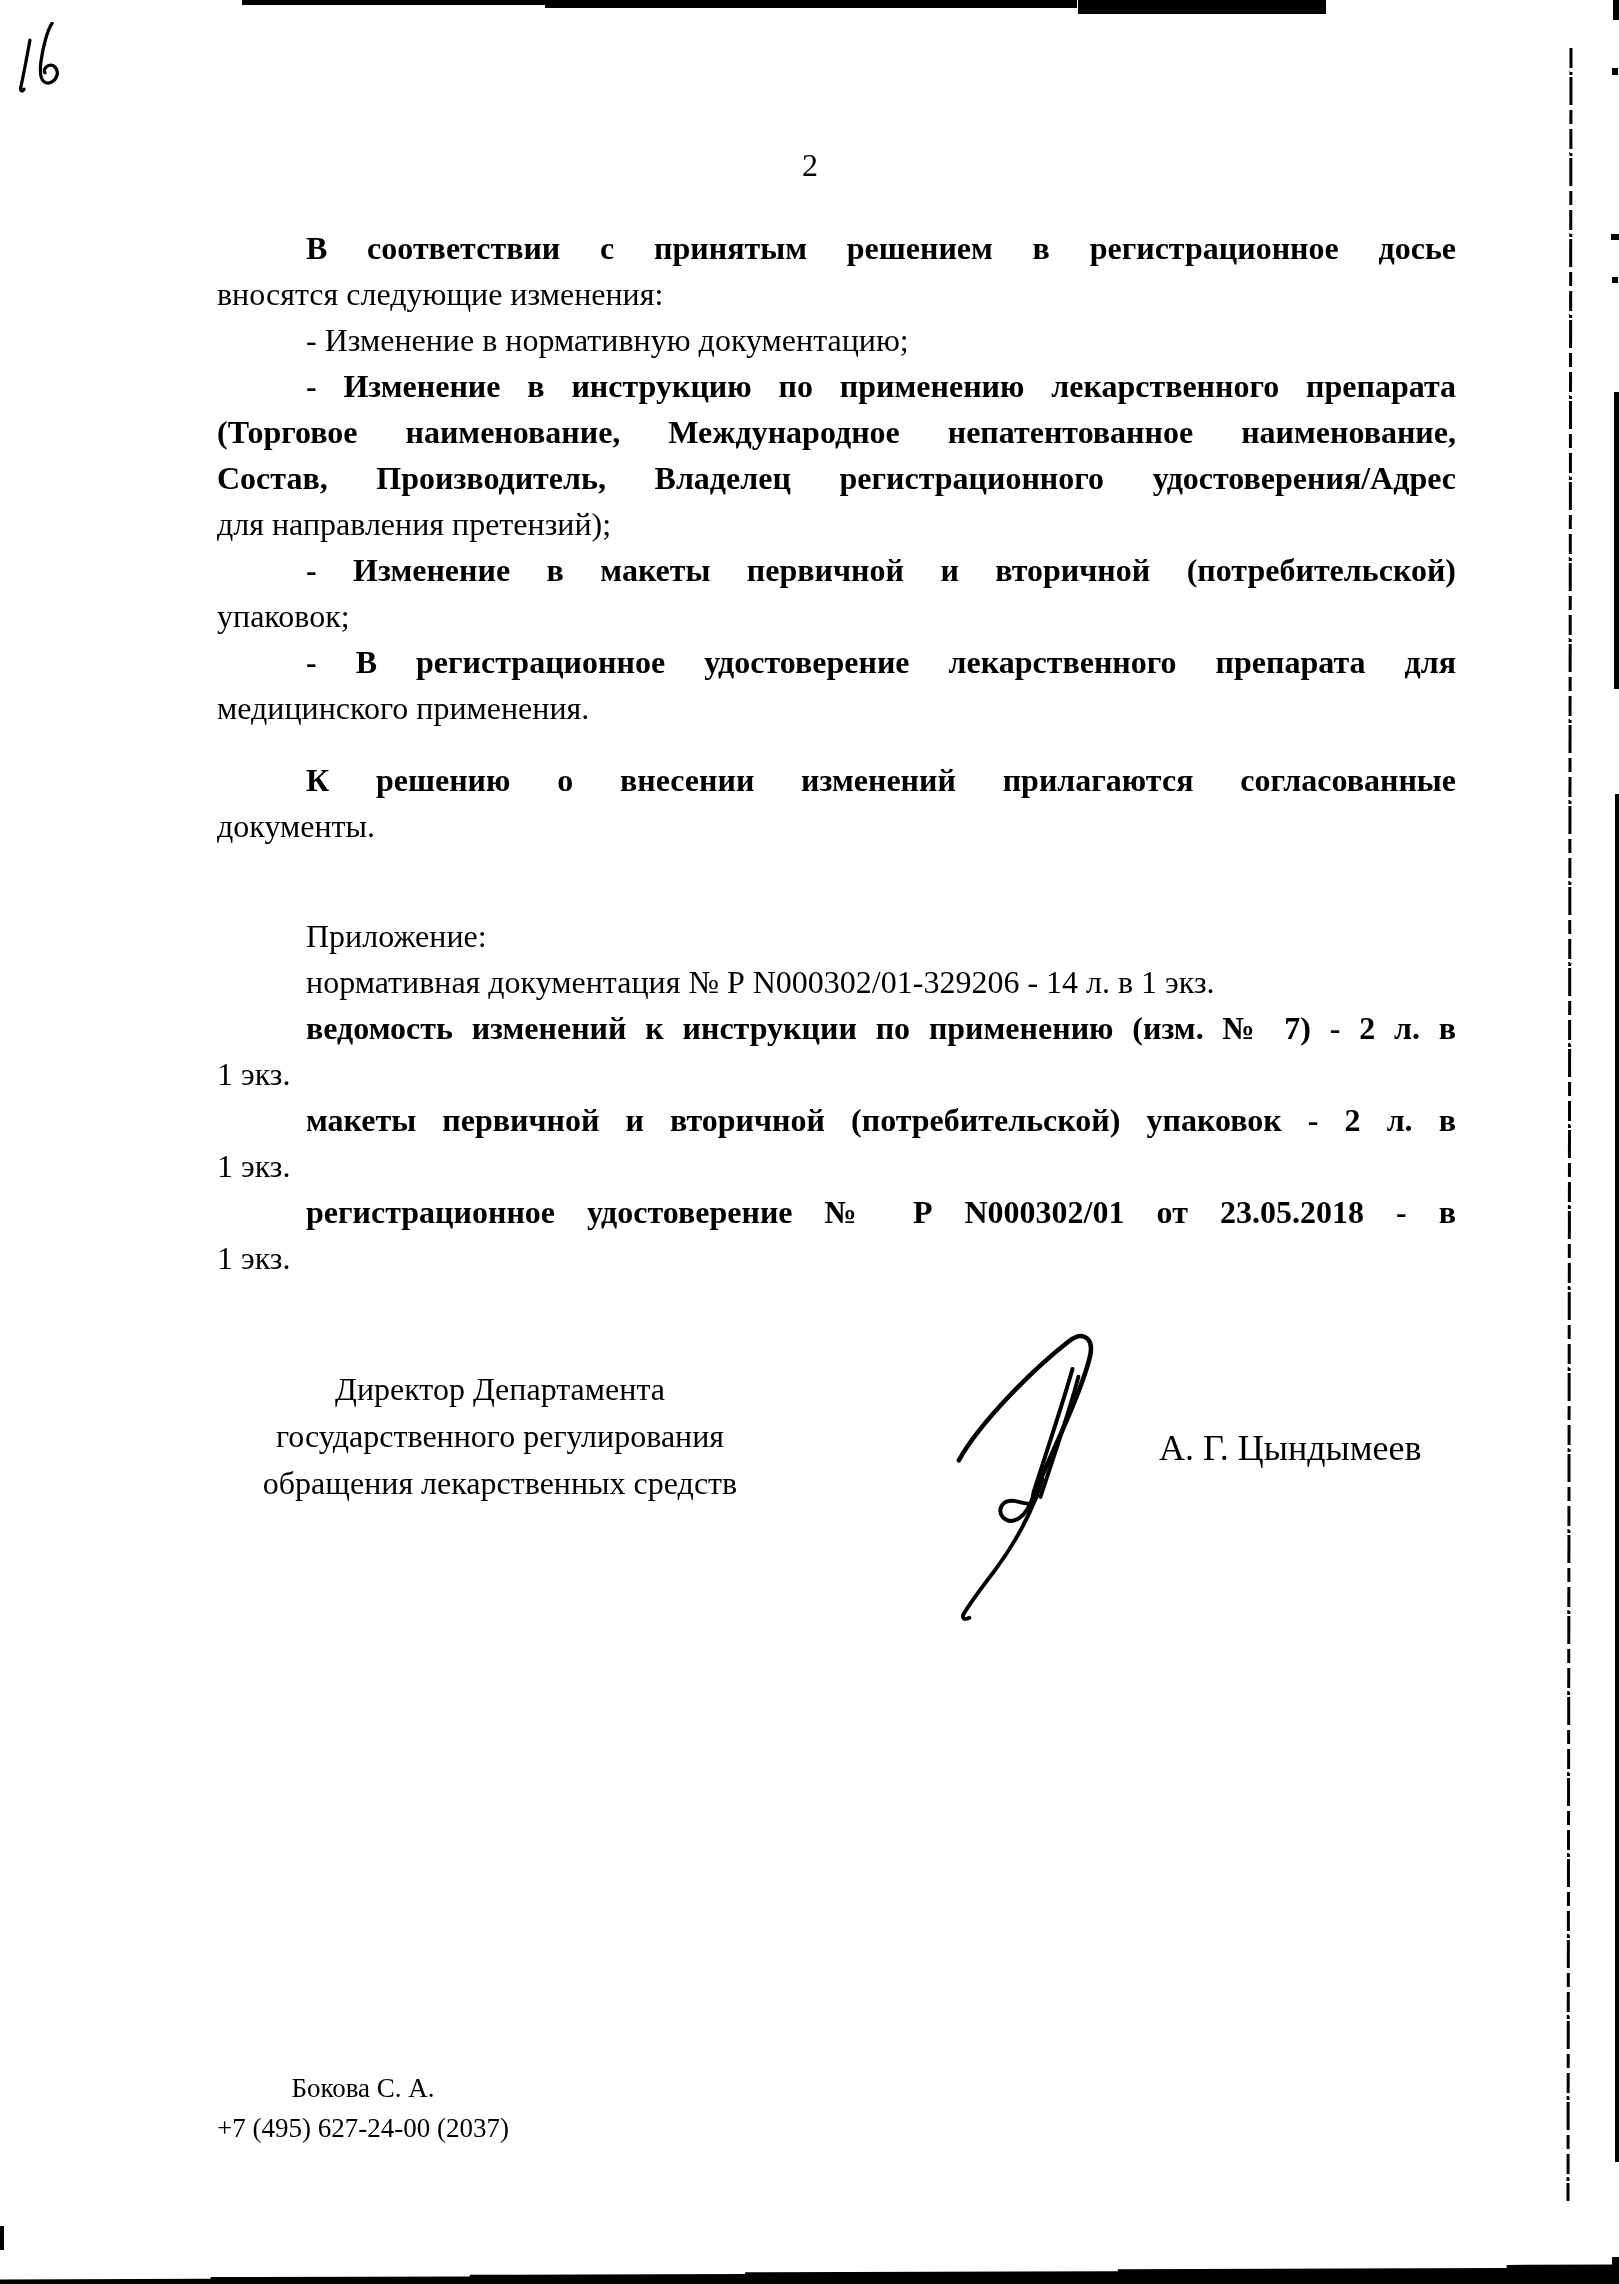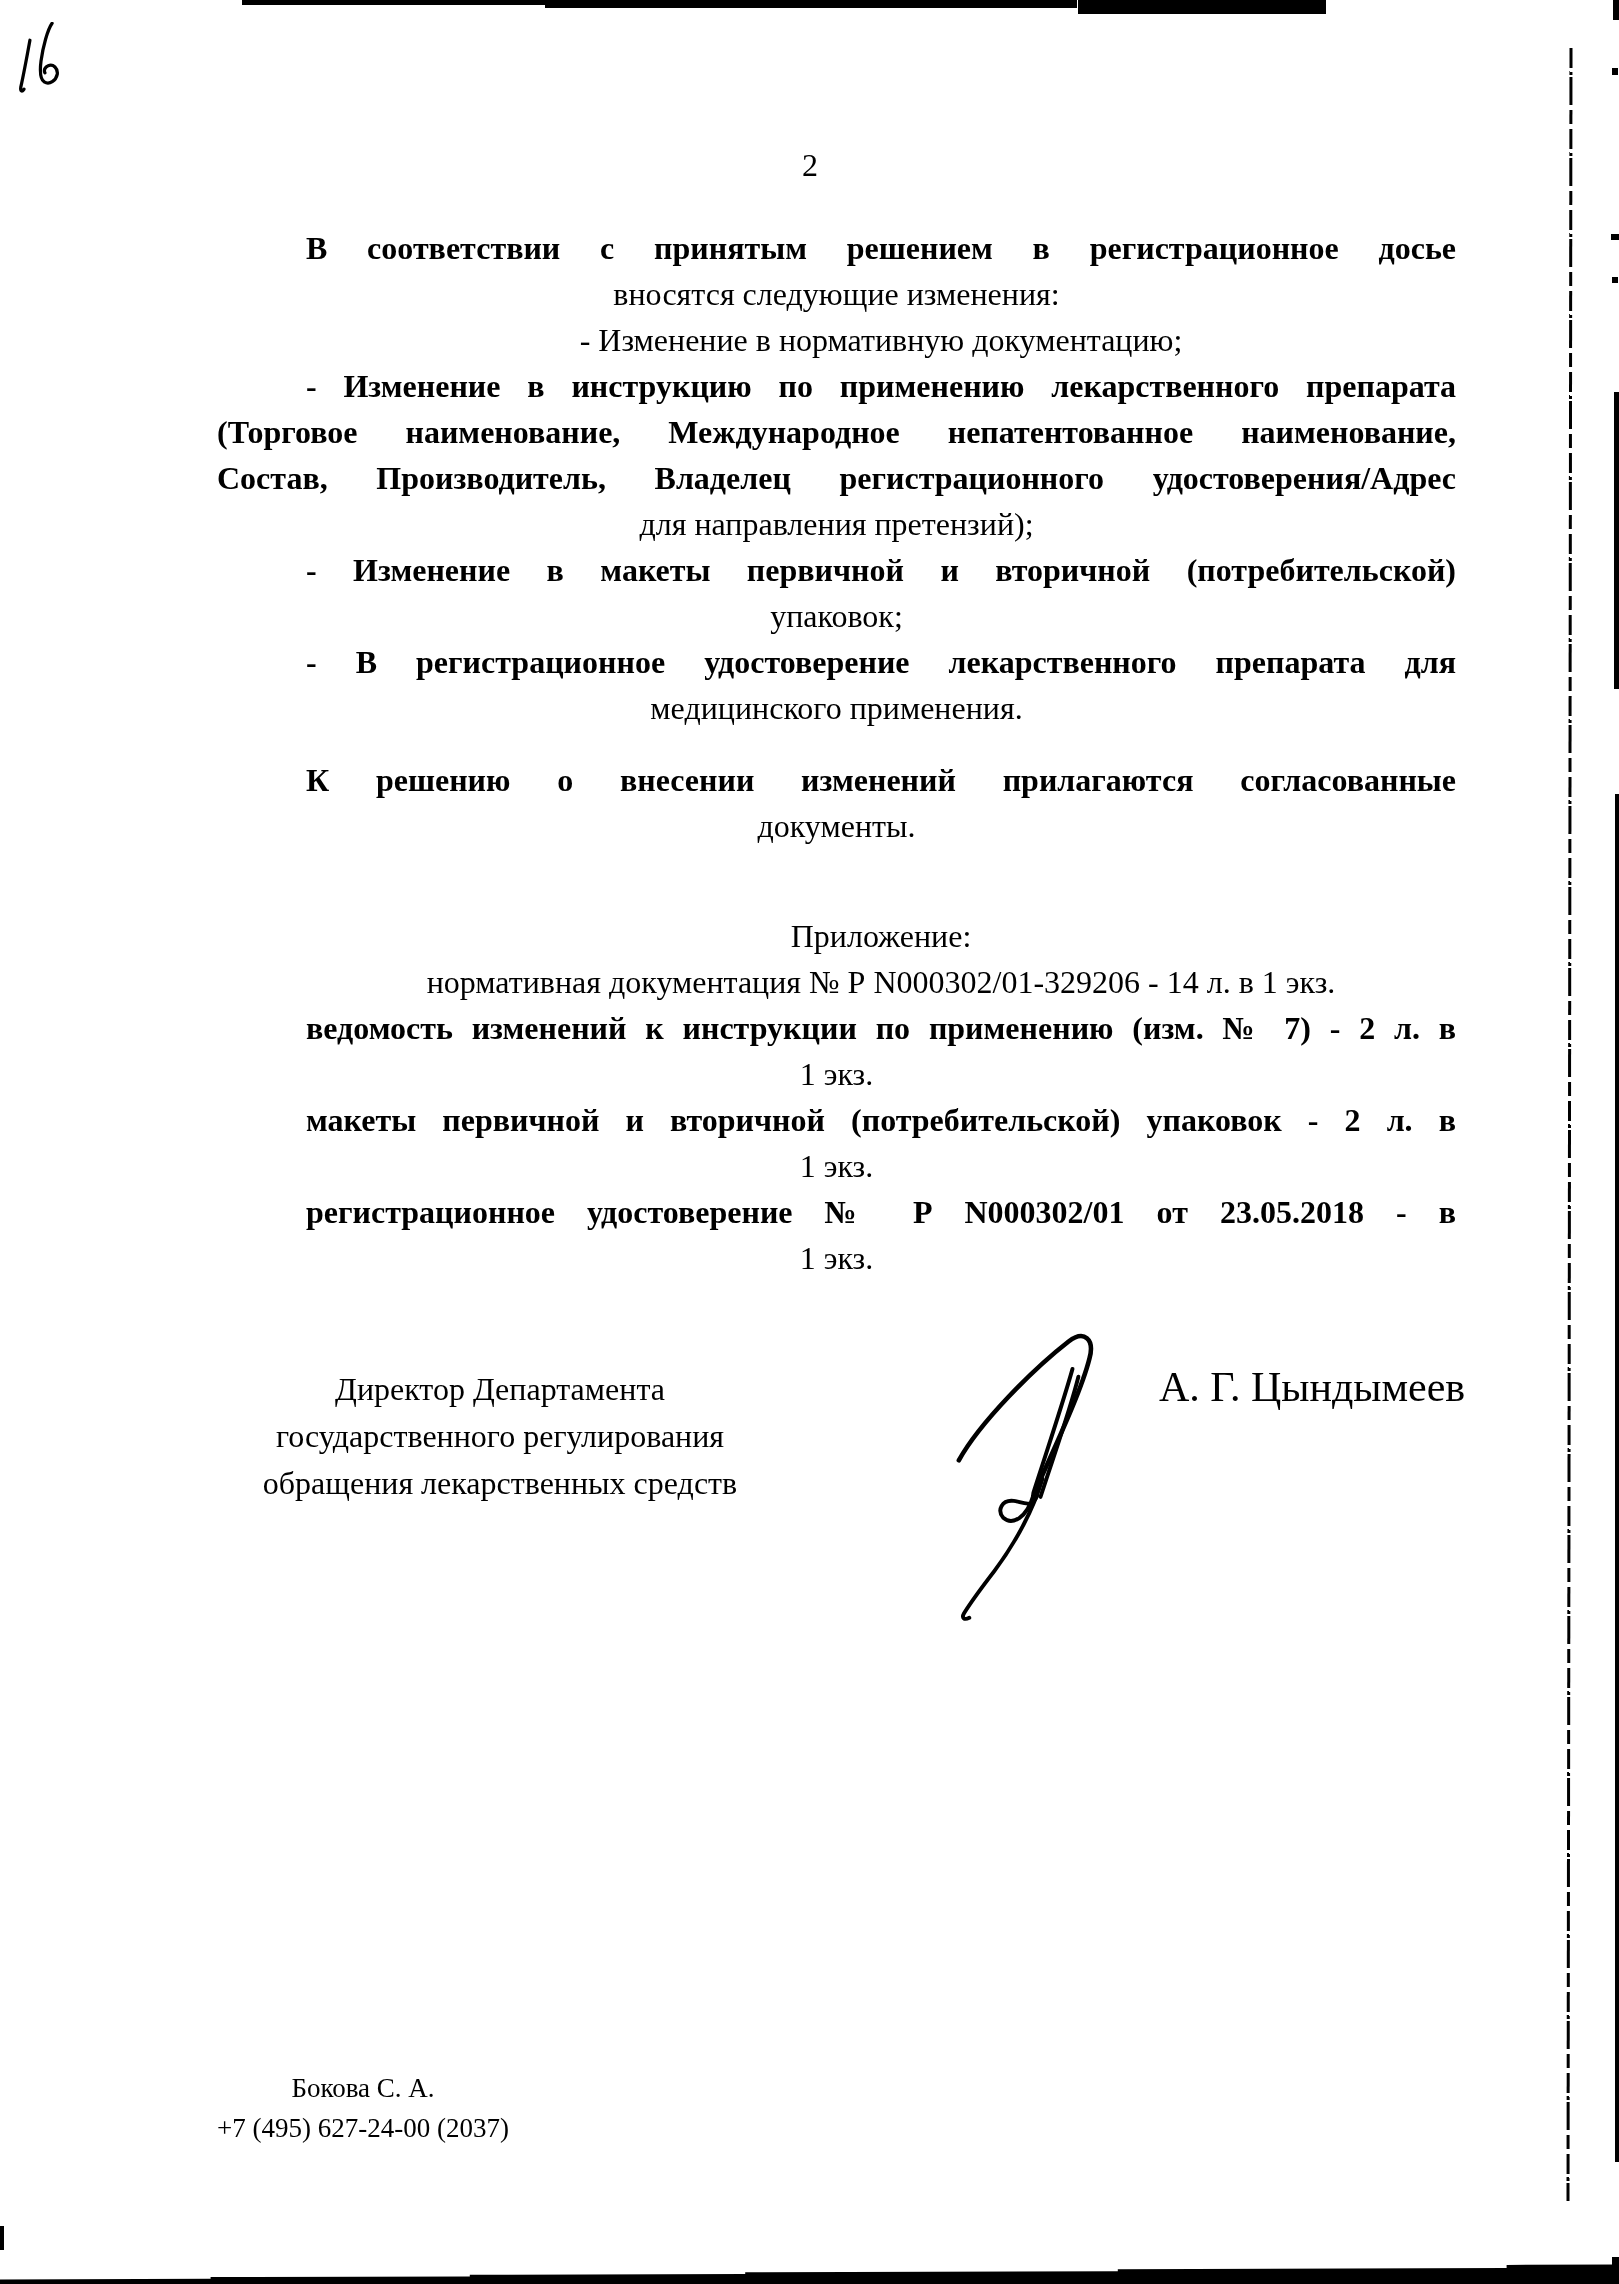--- a/index.html
+++ b/index.html
@@ -14,33 +14,33 @@
   
   .page-number{
     position:absolute;left:0;top:148px;width:1620px;
     text-align:center;font-size:32px;line-height:35px;
   }
   
   .doc-body{
     position:absolute;left:217px;top:225px;width:1239px;
     font-size:32px;line-height:46px;
   }
-  .ln{min-height:46px;text-align:center;}
+  .ln{min-height:46px;}
   .ind{text-indent:89px;}
   .jst{text-align:justify;text-align-last:justify;font-weight:bold;}
   .sp40{margin-top:26px;}
   .sp70{margin-top:64px;}
   
   .sig-title{
     position:absolute;left:229px;top:1366px;width:542px;
     text-align:center;font-size:32px;line-height:47px;
   }
   .signer-name{
-    position:absolute;left:1159px;top:1370px;width:327px;
-    font-size:42px;line-height:35px;white-space:nowrap;
+    position:absolute;left:1159px;top:1431px;width:327px;
+    font-size:36px;line-height:35px;white-space:nowrap;
   }
   .sig-svg{position:absolute;left:934px;top:1331px;}
   .hw-svg{position:absolute;left:18.3px;top:22px;}
   
   .footer{
     position:absolute;left:217px;top:2068px;
     font-size:27px;line-height:40px;text-align:center;
   }
   
   .art{position:absolute;background:#000;}

